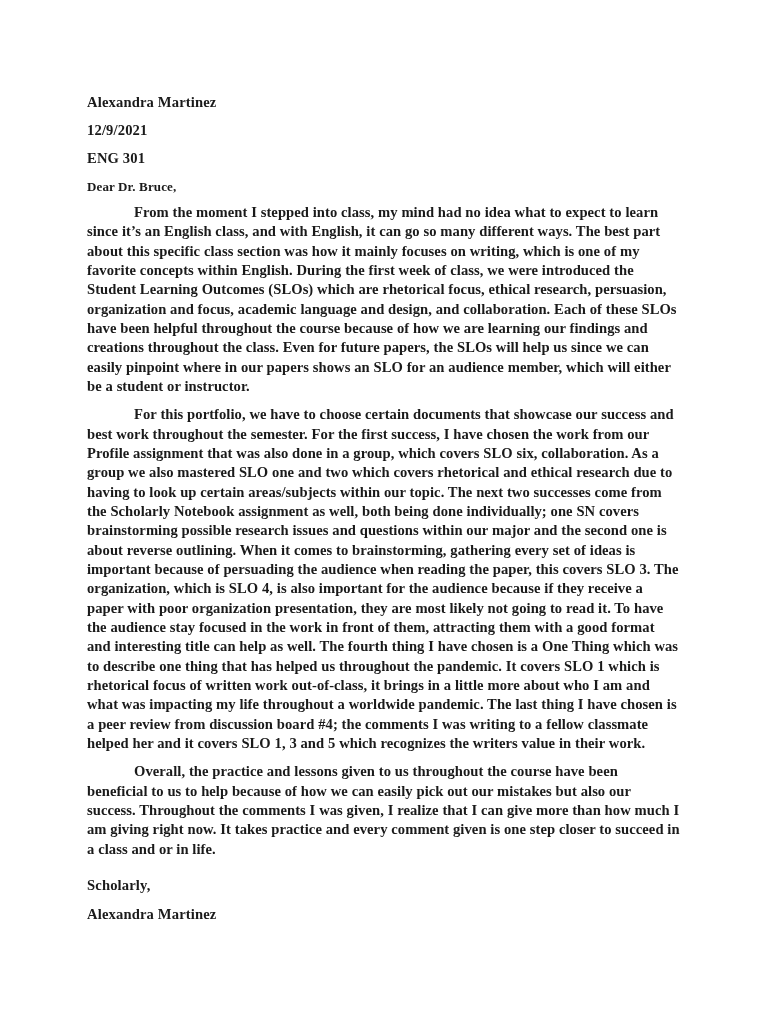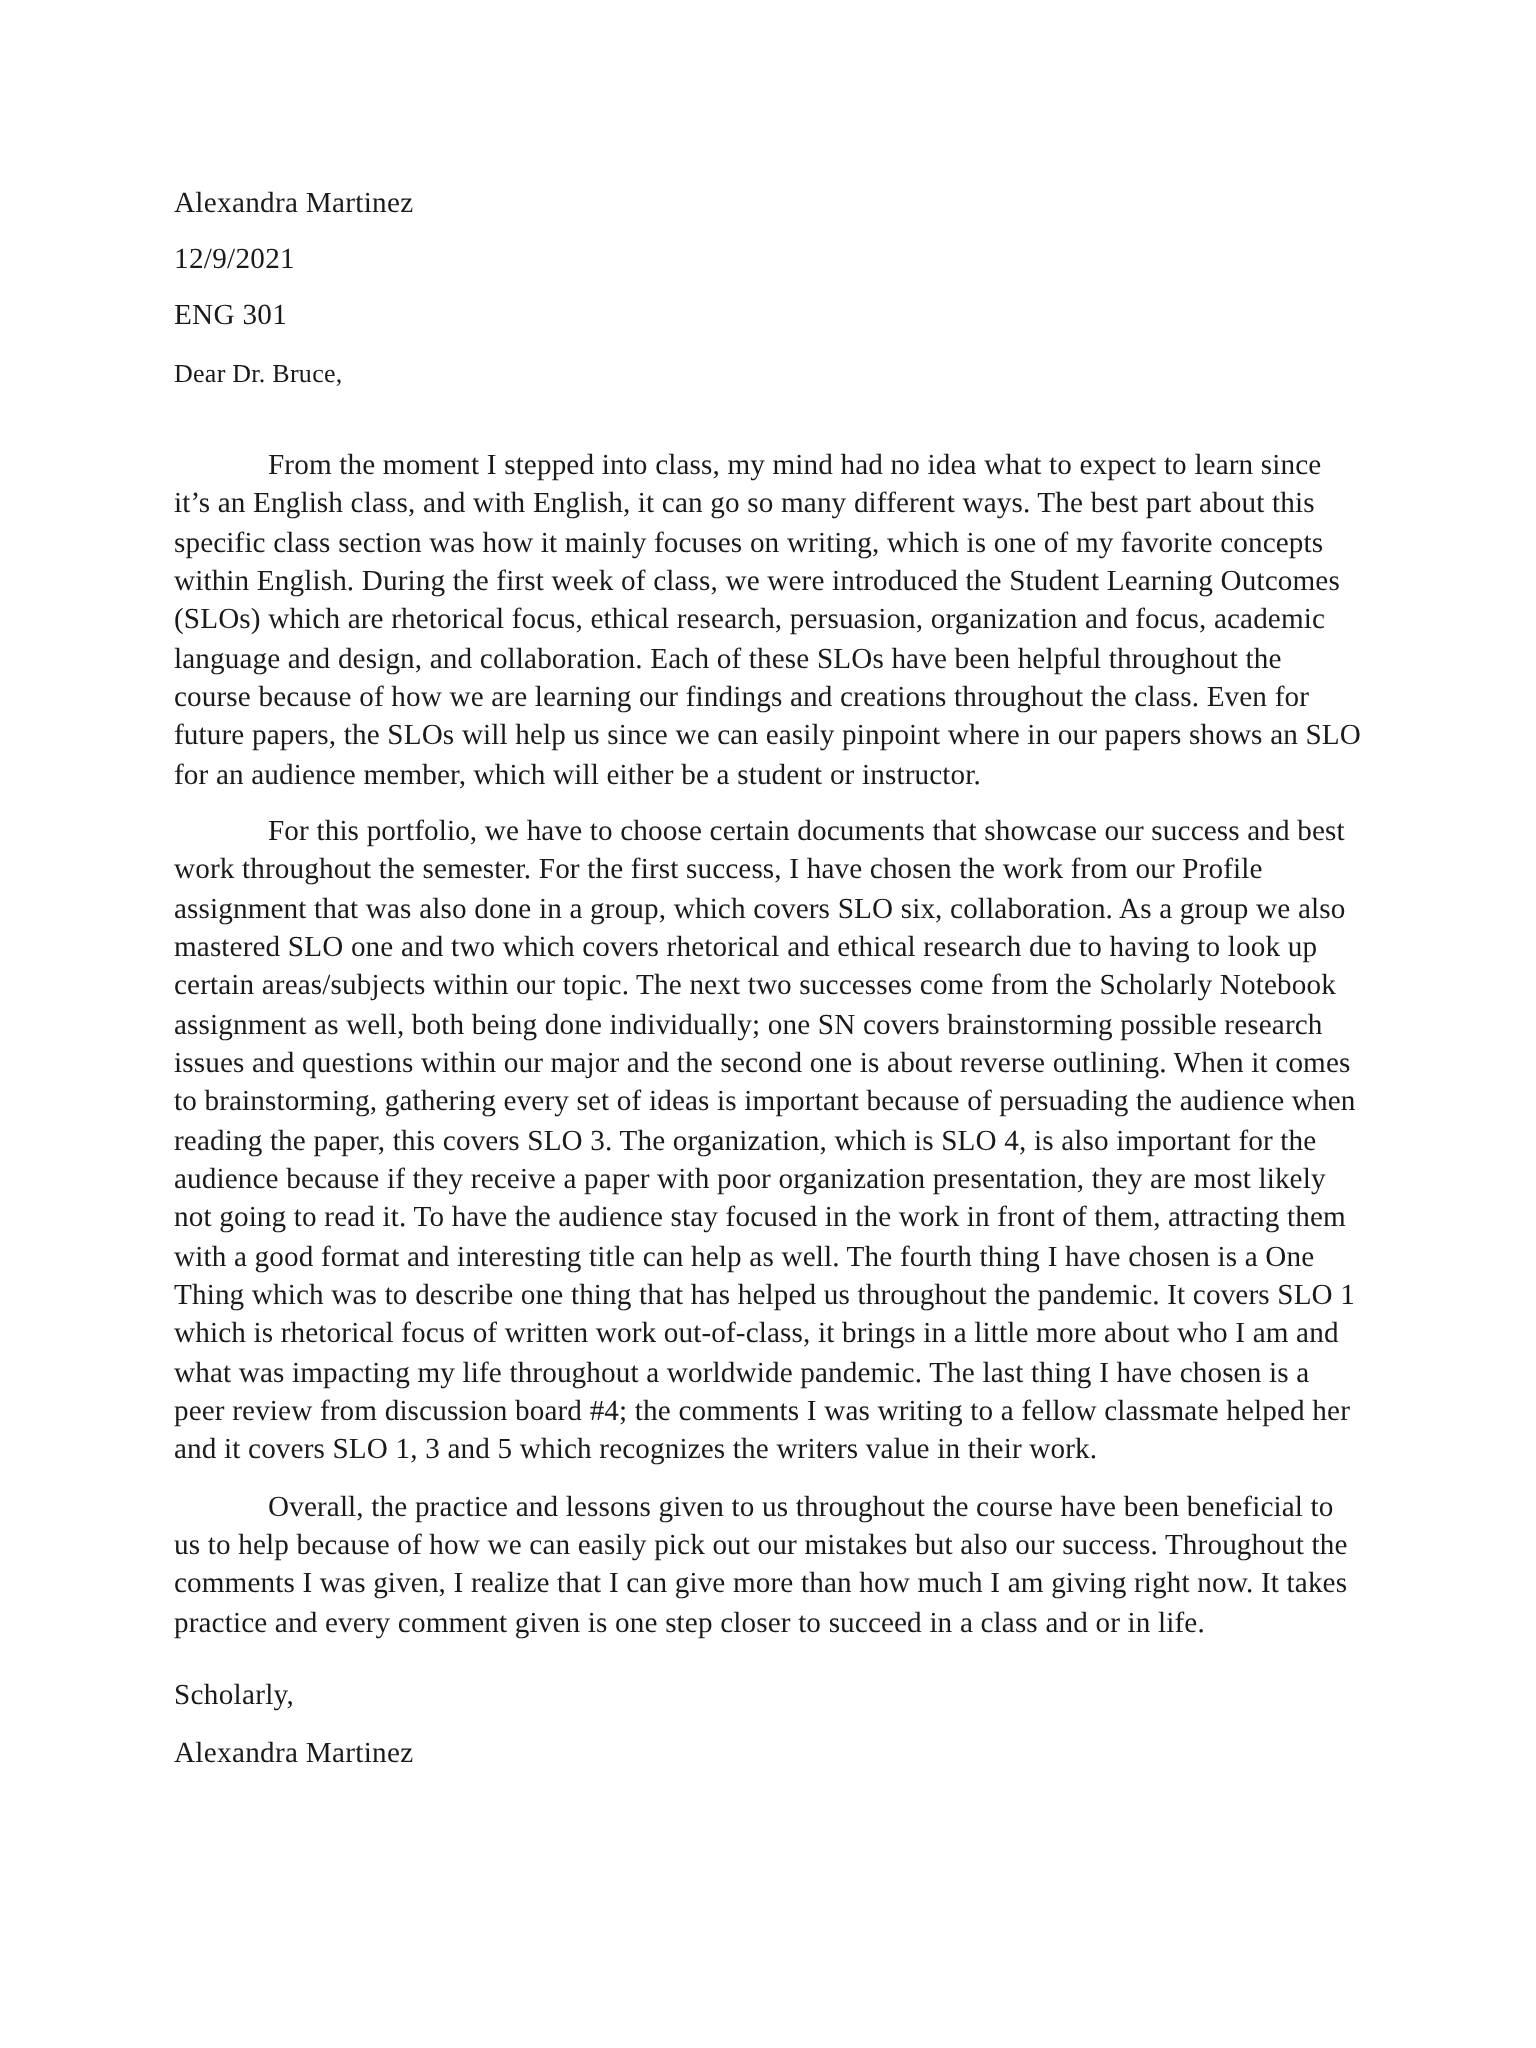--- a/index.html
+++ b/index.html
@@ -15,20 +15,21 @@
     color: #1a1a1a;
     -webkit-font-smoothing: antialiased;
   }
   .page {
     position: relative;
     width: 768px;
     height: 1024px;
     background: #ffffff;
     box-sizing: border-box;
     padding: 88px 88px 0 87px;
+    font-weight: bold;
   }
   .doc {
     width: 594px;
   }
   .heading-block {
     margin: 0 0 0 0;
   }
   .heading-line {
     font-size: 14.6px;
     line-height: 28.2px;
@@ -45,21 +46,21 @@
     font-size: 14.6px;
     line-height: 19.35px;
     text-align: left;
     text-indent: 47px;
     margin: 9px 0 0 0;
     letter-spacing: 0.004em;
     word-spacing: 0.005em;
     hyphens: none;
   }
   .para.first-body {
-    margin-top: 23px;
+    margin-top: 2px;
   }
   .closing-block {
     margin-top: 12px;
   }
   .closing-line {
     font-size: 14.6px;
     line-height: 28.6px;
     letter-spacing: 0.01em;
     white-space: pre;
   }

